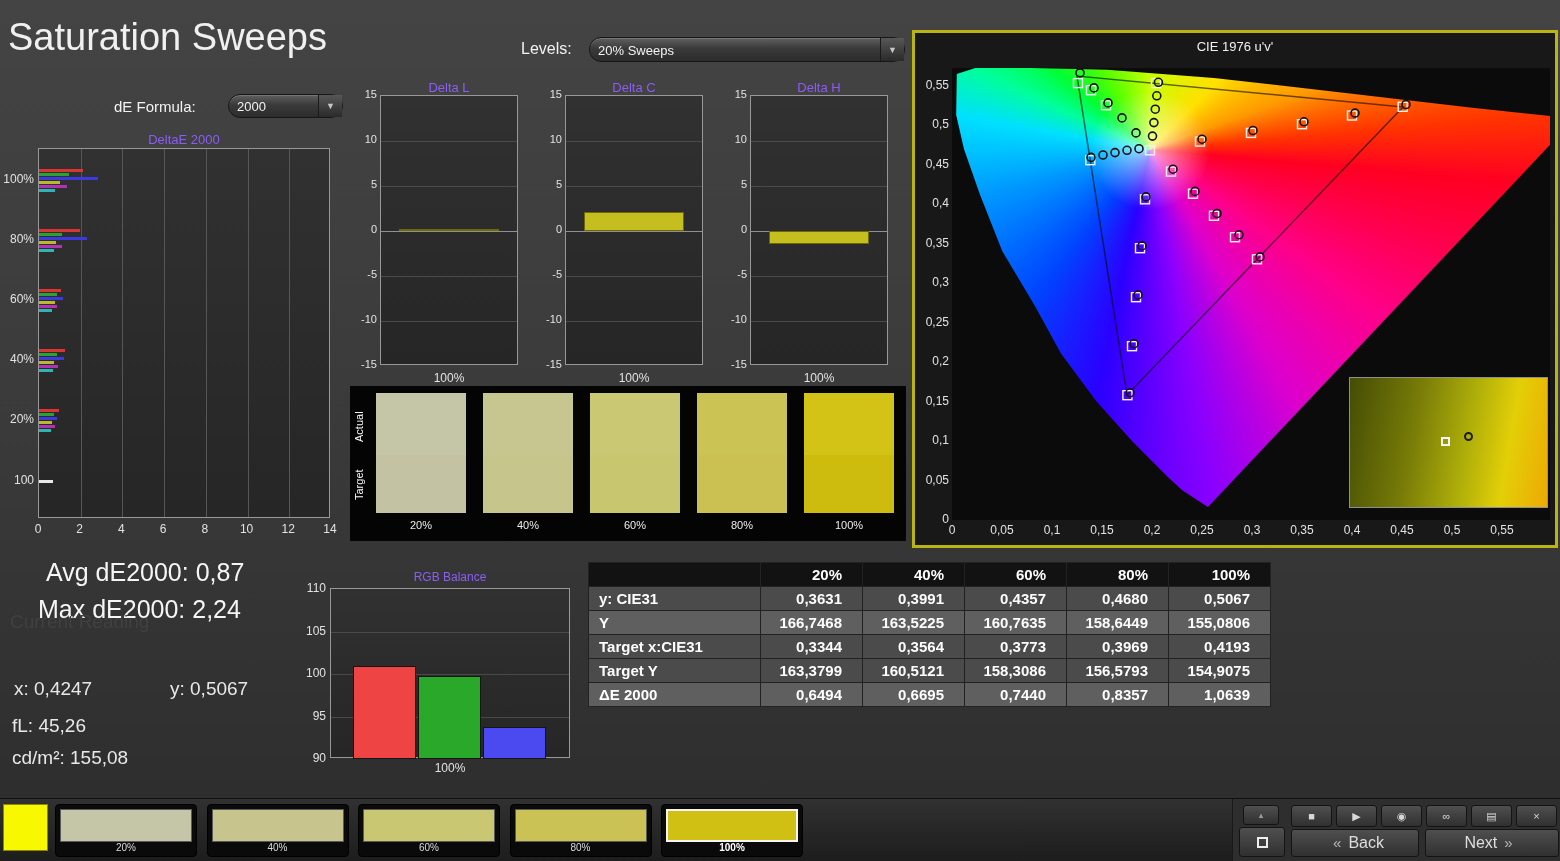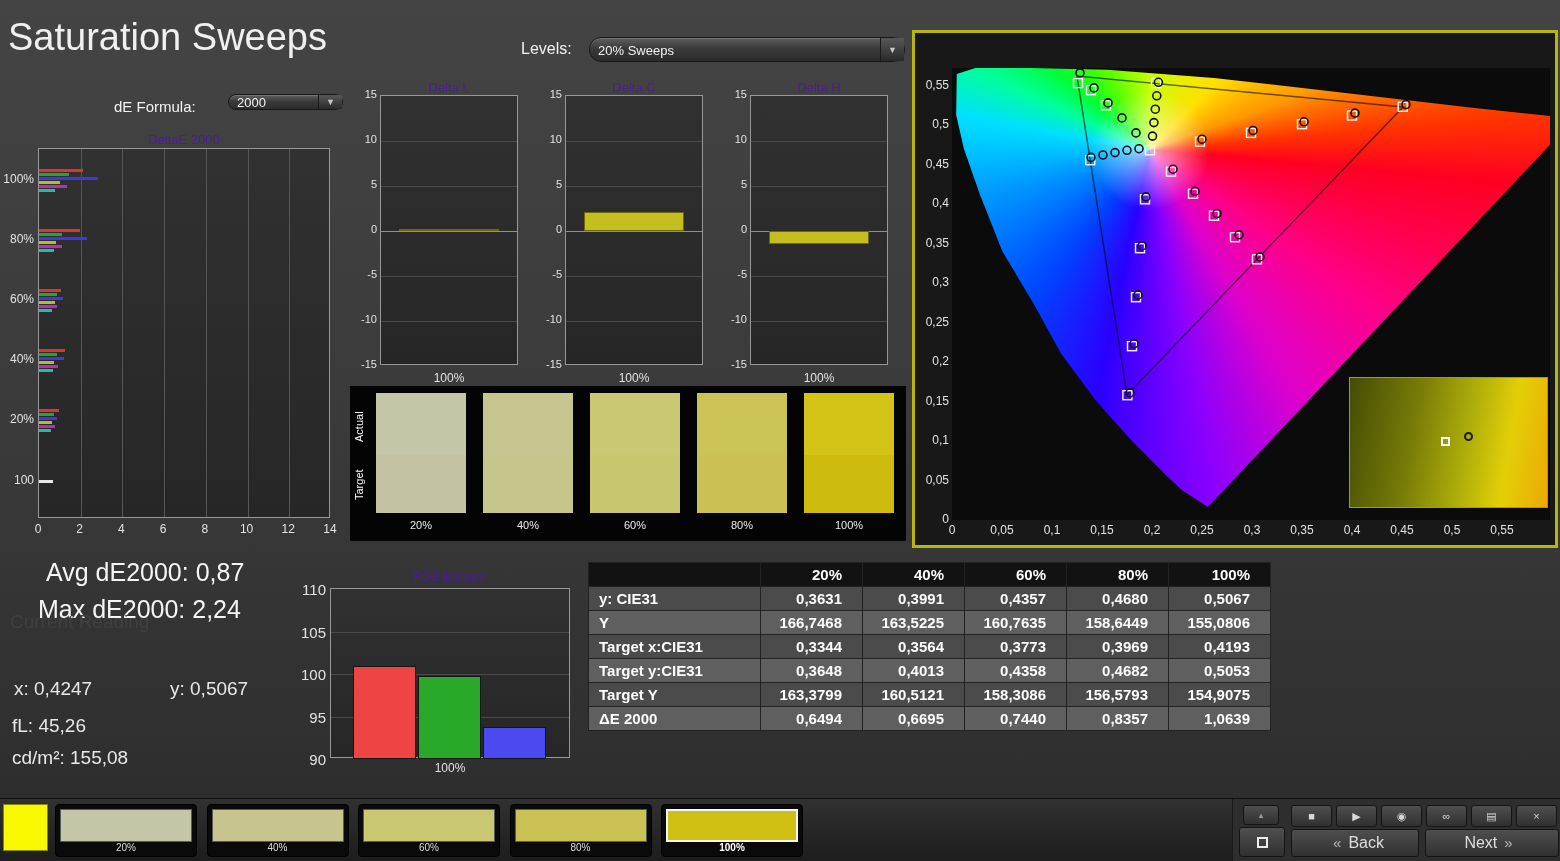--- a/index.html
+++ b/index.html
@@ -5,27 +5,27 @@
 *{box-sizing:border-box;margin:0;padding:0}
 html,body{width:1560px;height:861px;overflow:hidden}
 body{position:relative;font-family:"Liberation Sans",sans-serif;color:#e8e8e8;
 background:linear-gradient(180deg,#444 0%,#3a3a3a 50%,#2c2c2c 100%)}
 
 .page-title{position:absolute;left:8px;top:16px;font-size:38px;color:#f0f0f0}
 .ctl-label{position:absolute;color:#f2f2f2}
 #deform-label{left:114px;top:98px;font-size:15px}
 #levels-label{left:521px;top:40px;font-size:16px}
 .dropdown{position:absolute;background:linear-gradient(180deg,#606060,#3a3a3a 45%,#2c2c2c);border:1px solid #171717;border-radius:12px;box-shadow:inset 0 1px 0 rgba(255,255,255,.15);cursor:pointer}
-#deform-dd{left:228px;top:94px;width:115px;height:16px}
+#deform-dd{left:228px;top:94px;width:115px;height:24px}
 #levels-dd{left:589px;top:37px;width:316px;height:25px}
 .dd-value{position:absolute;left:8px;top:50%;transform:translateY(-50%);font-size:13px;color:#f2f2f2;white-space:nowrap}
 .dd-arrow-box{position:absolute;right:0;top:0;bottom:0;width:24px;background:linear-gradient(180deg,#575757,#2a2a2a);border-left:1px solid #1a1a1a}
 .dd-arrow{position:absolute;right:7px;top:50%;transform:translateY(-50%);font-size:9px;color:#c8c8c8}
 
-.chart-title{position:absolute;text-align:center;font-size:13px;color:#4c1d95}
+.chart-title{position:absolute;text-align:center;font-size:13px;color:#8b5cf6}
 .plot{position:absolute;background:linear-gradient(180deg,#313131,#262626);border:1px solid #989898}
 .ylab,.xlab{position:absolute;font-size:12px;color:#e2e2e2}
 .ylab{width:100%;text-align:right}
 
 #deltae-chart{position:absolute;left:0;top:130px;width:346px;height:412px}
 #deltae-chart .chart-title{left:38px;top:2px;width:292px}
 #deltae-ylabels{position:absolute;left:0;top:0;width:34px;height:100%}
 #deltae-plot{left:38px;top:18px;width:292px;height:370px}
 #deltae-xlabels{position:absolute;left:0;top:392px;width:346px;height:16px}
 #deltae-xlabels .xlab{width:24px;text-align:center}
@@ -71,21 +71,21 @@
 #max-de{position:absolute;left:38px;top:595px;font-size:25px;color:#f5f5f5}
 #cr-title{position:absolute;left:10px;top:611px;font-size:19px;color:#404040}
 #cr-x{position:absolute;left:14px;top:678px;font-size:19px}
 #cr-y{position:absolute;left:170px;top:678px;font-size:19px}
 #cr-fl{position:absolute;left:12px;top:715px;font-size:19px}
 #cr-cd{position:absolute;left:12px;top:747px;font-size:19px}
 
 #rgb-chart{position:absolute;left:300px;top:570px;width:286px;height:214px}
 #rgb-chart .chart-title{left:30px;top:0;width:240px;font-size:12px}
 #rgb-ylabels{position:absolute;left:0;top:18px;width:26px;height:170px}
-#rgb-ylabels .ylab{font-size:15px}
+#rgb-ylabels .ylab{font-size:12px}
 #rgb-plot{left:30px;top:18px;width:240px;height:170px}
 .rbar{position:absolute;border:1px solid #151515}
 #rgb-xlabel{position:absolute;left:30px;top:191px;width:240px;text-align:center;font-size:12px;color:#e2e2e2}
 
 #results-table{position:absolute;left:588px;top:562px;border-collapse:collapse;font-size:15px;font-weight:700;color:#fdfdfd;table-layout:fixed}
 #results-table th,#results-table td{border:1px solid #222;height:24px;overflow:hidden;white-space:nowrap}
 #results-table th{background:#121212;text-align:right;padding-right:20px}
 #results-table .lbl{width:172px;text-align:left;padding-left:10px}
 #results-table .val{width:102px;text-align:right;padding-right:20px}
 tr.odd td{background:#5f5f5f}
@@ -285,20 +285,21 @@
       </div>
       <div class="sw-item" style="left: 454px;">
         <div class="sw-actual" style="background: rgb(211, 195, 23);"></div>
         <div class="sw-target" style="background: rgb(205, 187, 14);"></div>
         <div class="sw-label">100%</div>
       </div>
     </div>
 </div>
 
 <div id="cie-panel" style="border-color: rgb(185, 180, 17);">
+  <div id="cie-title">CIE 1976 u'v'</div>
   <div id="cie-ylabels">
       <div class="ylab" style="top: 444px;">0</div>
       <div class="ylab" style="top: 404.5px;">0,05</div>
       <div class="ylab" style="top: 365px;">0,1</div>
       <div class="ylab" style="top: 325.5px;">0,15</div>
       <div class="ylab" style="top: 286px;">0,2</div>
       <div class="ylab" style="top: 246.5px;">0,25</div>
       <div class="ylab" style="top: 207px;">0,3</div>
       <div class="ylab" style="top: 167.5px;">0,35</div>
       <div class="ylab" style="top: 128px;">0,4</div>
@@ -441,28 +442,20 @@
         <td class="val">155,0806</td>
       </tr>
       <tr class="even">
         <td class="lbl">Target x:CIE31</td>
         <td class="val">0,3344</td>
         <td class="val">0,3564</td>
         <td class="val">0,3773</td>
         <td class="val">0,3969</td>
         <td class="val">0,4193</td>
       </tr>
-      <tr class="odd">
-        <td class="lbl">Target y:CIE31</td>
-        <td class="val">0,3648</td>
-        <td class="val">0,4013</td>
-        <td class="val">0,4358</td>
-        <td class="val">0,4682</td>
-        <td class="val">0,5053</td>
-      </tr>
       <tr class="even">
         <td class="lbl">Target Y</td>
         <td class="val">163,3799</td>
         <td class="val">160,5121</td>
         <td class="val">158,3086</td>
         <td class="val">156,5793</td>
         <td class="val">154,9075</td>
       </tr>
       <tr class="odd">
         <td class="lbl">ΔE 2000</td>

